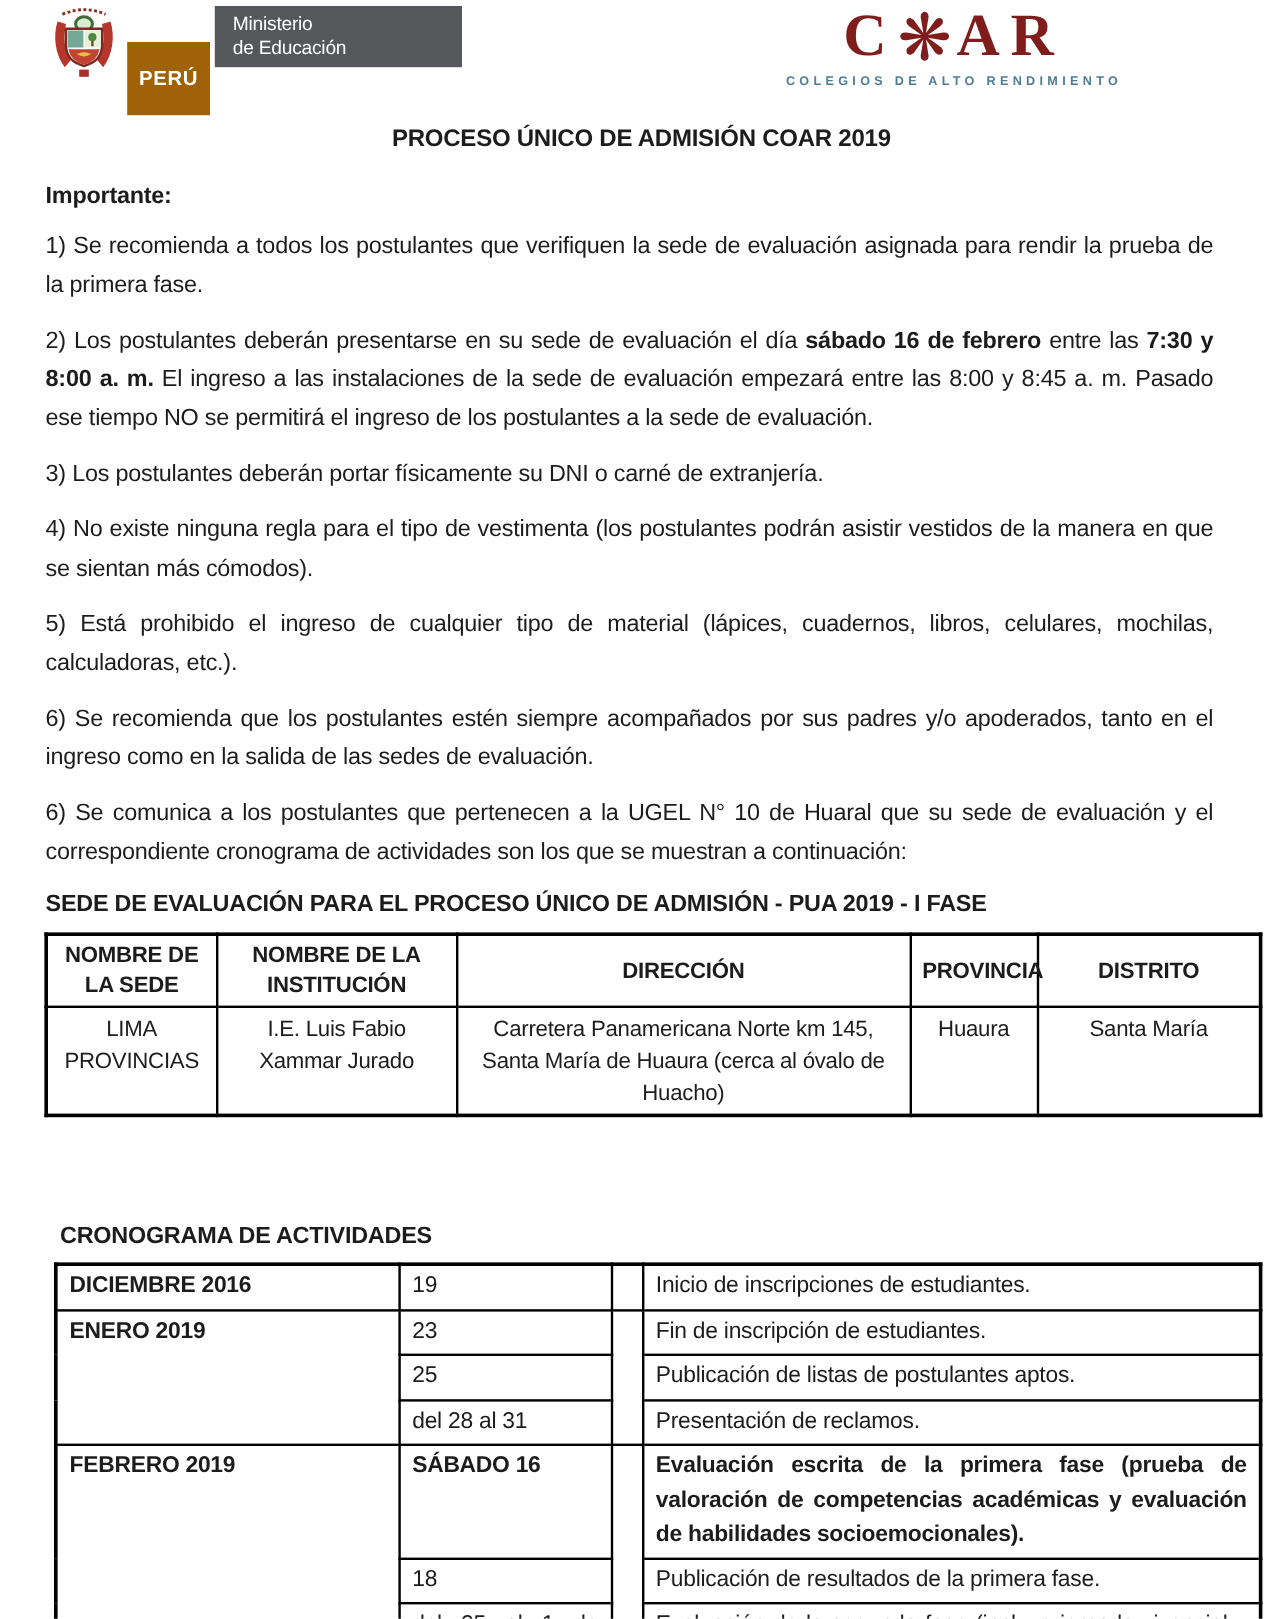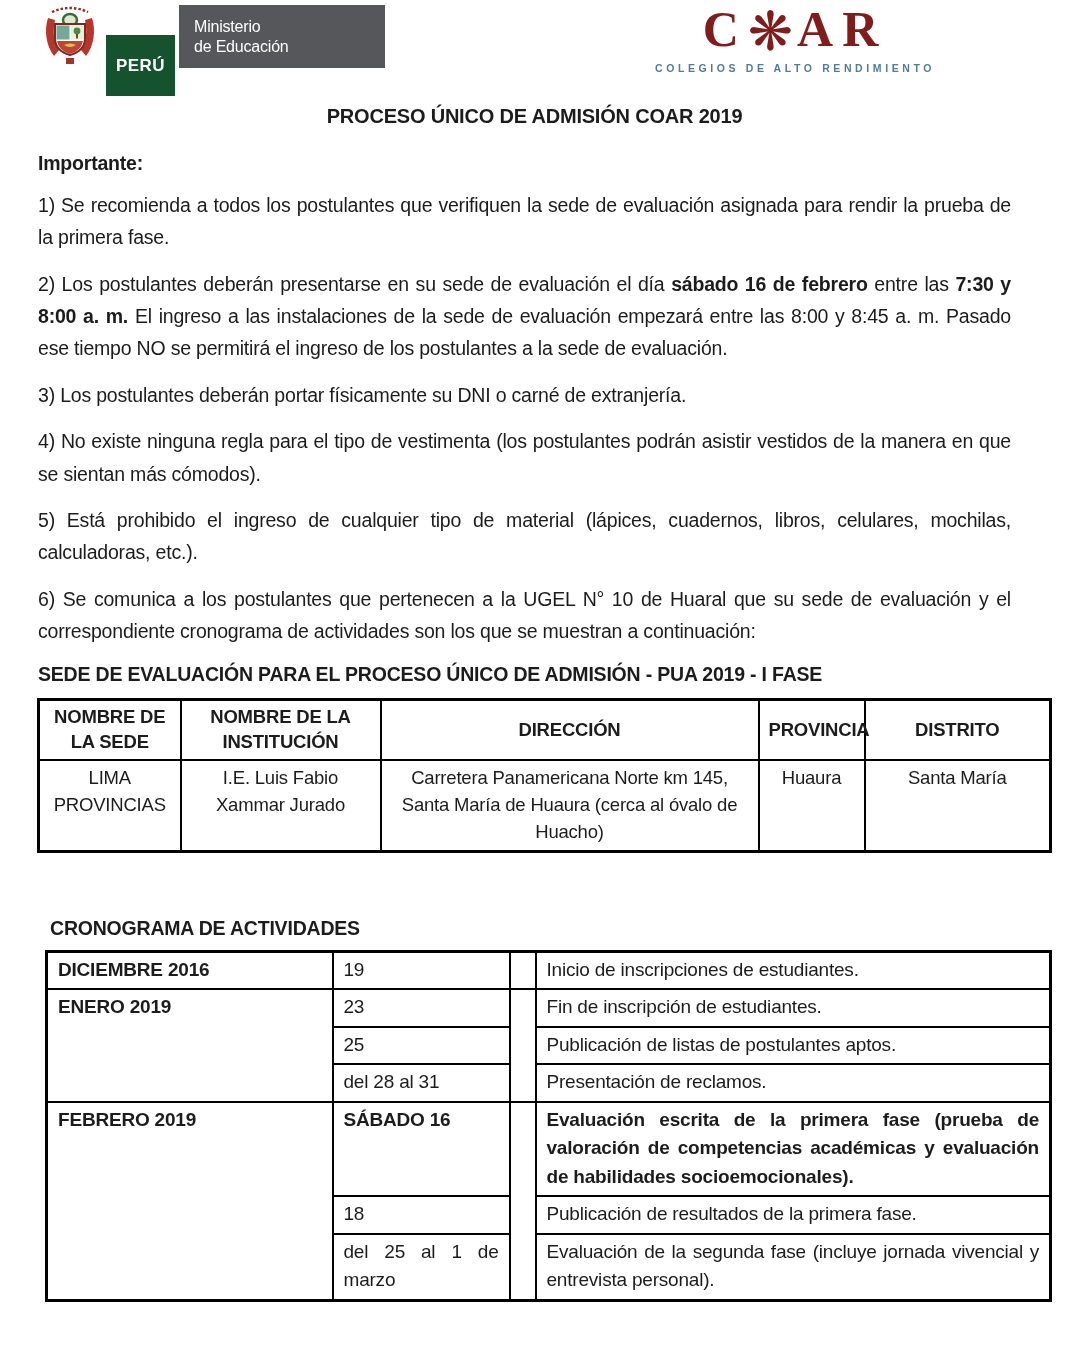--- a/index.html
+++ b/index.html
@@ -12,40 +12,40 @@
   .page { width:1069px; height:1349px; overflow:hidden; }
 
   
   .header { display:flex; justify-content:space-between; align-items:flex-start;
             padding:3px 128px 0 42px; height:80px; }
   .gov { display:flex; align-items:flex-start; }
   .coat { width:56px; height:64px; margin-top:1px; }
   .peru-box { width:69px; height:61px; margin-left:8px; margin-top:2px;
               display:flex; align-items:center; justify-content:center;
               color:#fff; font-weight:bold; font-size:17px; letter-spacing:0.5px; }
-  .min-box { width:206px; height:63px; margin-left:4px; margin-top:2px;
+  .min-box { width:206px; height:51px; margin-left:4px; margin-top:2px;
              display:flex; flex-direction:column; justify-content:center;
              padding-left:15px; color:#fff; font-size:16px; line-height:1.22; }
   .coar { margin-top:0; width:292px; text-align:center; }
   .coar-word { font-family:"Liberation Serif", serif; font-weight:bold;
                font-size:50px; line-height:52px; letter-spacing:9px; white-space:nowrap; }
   .coar-flake { font-family:"DejaVu Sans", sans-serif; font-size:54px;
                 vertical-align:-4px; letter-spacing:4px; }
   .coar-sub { margin-top:4px; font-size:10.5px; font-weight:bold;
               letter-spacing:3.6px; white-space:nowrap; }
 
   
   h1.doc-title { margin:25px 0 0 0; text-align:center; font-size:20px;
                  font-weight:bold; letter-spacing:-0.2px; }
   .important { margin:24px 0 0 38px; font-size:19.5px; font-weight:bold; }
   p.body-par { margin:14px 58px 13px 38px; font-size:19.5px; line-height:1.66;
                text-align:justify; }
   p.body-par b { letter-spacing:-0.2px; }
   h2.section { margin:16px 30px 0 38px; font-size:19.5px; font-weight:bold; }
-  h2.crono-h { margin:64px 30px 0 50px; font-size:19.5px; font-weight:bold; }
+  h2.crono-h { margin:88px 30px 0 50px; font-size:19.5px; font-weight:bold; }
 
   
   table.sede { border-collapse:collapse; table-layout:fixed;
                margin:12px 0 0 37px; width:1012px;
                border:3px solid #000; font-size:18.5px; }
   table.sede th, table.sede td { border:2px solid #000; padding:4px 9px; }
   table.sede th { font-weight:bold; text-align:center; vertical-align:middle;
                   height:56px; line-height:1.35; }
   table.sede td { vertical-align:top; text-align:center; height:82px; line-height:1.45; }
 
@@ -77,21 +77,21 @@
         <path d="M50 14 C54 26 52 42 44 52 L39 46 C45 38 45 26 43 16 Z" fill="#b5372b"></path>
         <path d="M13 20 h30 v14 q0 13 -15 17 q-15 -4 -15 -17 z" fill="#ffffff" stroke="#7a2a20" stroke-width="2"></path>
         <path d="M14.5 21.5 h13 v14 h-13 z" fill="#74a898"></path>
         <path d="M28.5 21.5 h13.5 v14 h-13.5 z" fill="#e9f0da"></path>
         <circle cx="35" cy="27" r="3.4" fill="#4c8a3f"></circle>
         <rect x="34" y="30" width="2" height="4.5" fill="#6b4a26"></rect>
         <path d="M15 37 h26 q-2 10 -13 13 q-11 -3 -13 -13 z" fill="#c04434"></path>
         <path d="M22 41 q6 -3 12 0 q-6 4 -12 0 z" fill="#e6c04a"></path>
         <rect x="24" y="54" width="8" height="6" fill="#a93226"></rect>
       </svg>
-      <div class="peru-box" style="background: #14532d; margin-top: 32px;">PERÚ</div>
+      <div class="peru-box" style="background: #a16207; margin-top: 32px;">PERÚ</div>
       <div class="min-box" style="background: rgb(85, 87, 90);">
         <div>Ministerio</div>
         <div>de Educación</div>
       </div>
     </div>
     <div class="coar">
       <div class="coar-word" style="color: #7f1d1d;"><span>C</span><span class="coar-flake">❋</span><span>AR</span></div>
       <div class="coar-sub" style="color: rgb(79, 125, 149);">COLEGIOS DE ALTO RENDIMIENTO</div>
     </div>
   </div>
@@ -100,20 +100,21 @@
 
   <div class="important">Importante:</div>
 
   <p class="body-par">1) Se recomienda a todos los postulantes que verifiquen la sede de evaluación asignada para rendir la prueba de la primera fase.</p>
 
   <p class="body-par"><span>2) Los postulantes deberán presentarse en su sede de evaluación el día </span><b>sábado 16 de febrero</b><span> entre las </span><b>7:30 y 8:00 a. m.</b><span> El ingreso a las instalaciones de la sede de evaluación empezará entre las 8:00 y 8:45 a. m. Pasado ese tiempo NO se permitirá el ingreso de los postulantes a la sede de evaluación.</span></p>
 
   <p class="body-par">3) Los postulantes deberán portar físicamente su DNI o carné de extranjería.</p>
   <p class="body-par">4) No existe ninguna regla para el tipo de vestimenta (los postulantes podrán asistir vestidos de la manera en que se sientan más cómodos).</p>
   <p class="body-par">5) Está prohibido el ingreso de cualquier tipo de material (lápices, cuadernos, libros, celulares, mochilas, calculadoras, etc.).</p>
+  <p class="body-par">6) Se recomienda que los postulantes estén siempre acompañados por sus padres y/o apoderados, tanto en el ingreso como en la salida de las sedes de evaluación.</p>
   <p class="body-par">6) Se comunica a los postulantes que pertenecen a la UGEL N° 10  de Huaral  que su sede de evaluación y el correspondiente cronograma de actividades son los que se muestran a continuación:</p>
 
   <h2 class="section">SEDE DE EVALUACIÓN PARA EL PROCESO ÚNICO DE ADMISIÓN - PUA 2019 - I FASE</h2>
 
   <table class="sede">
     <colgroup>
       <col style="width:142px">
         <col style="width:200px">
         <col style="width:378px">
       <col style="width:106px">

